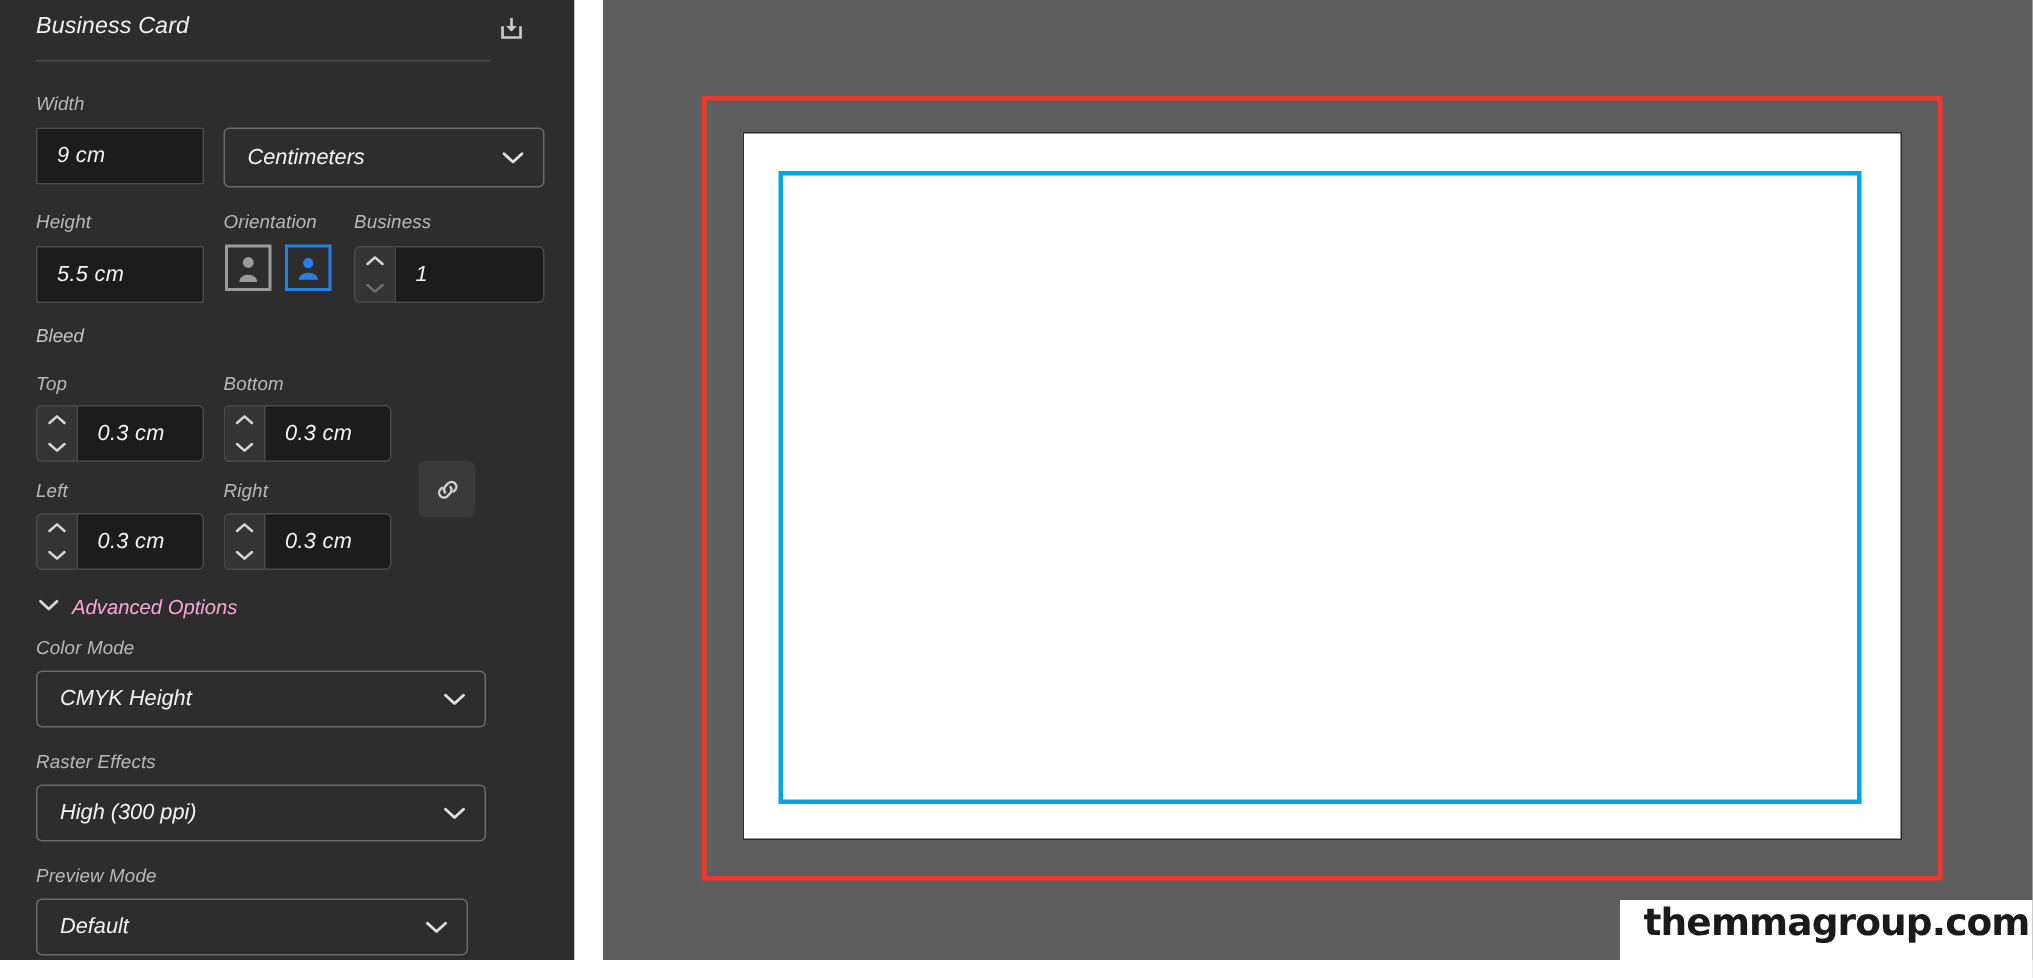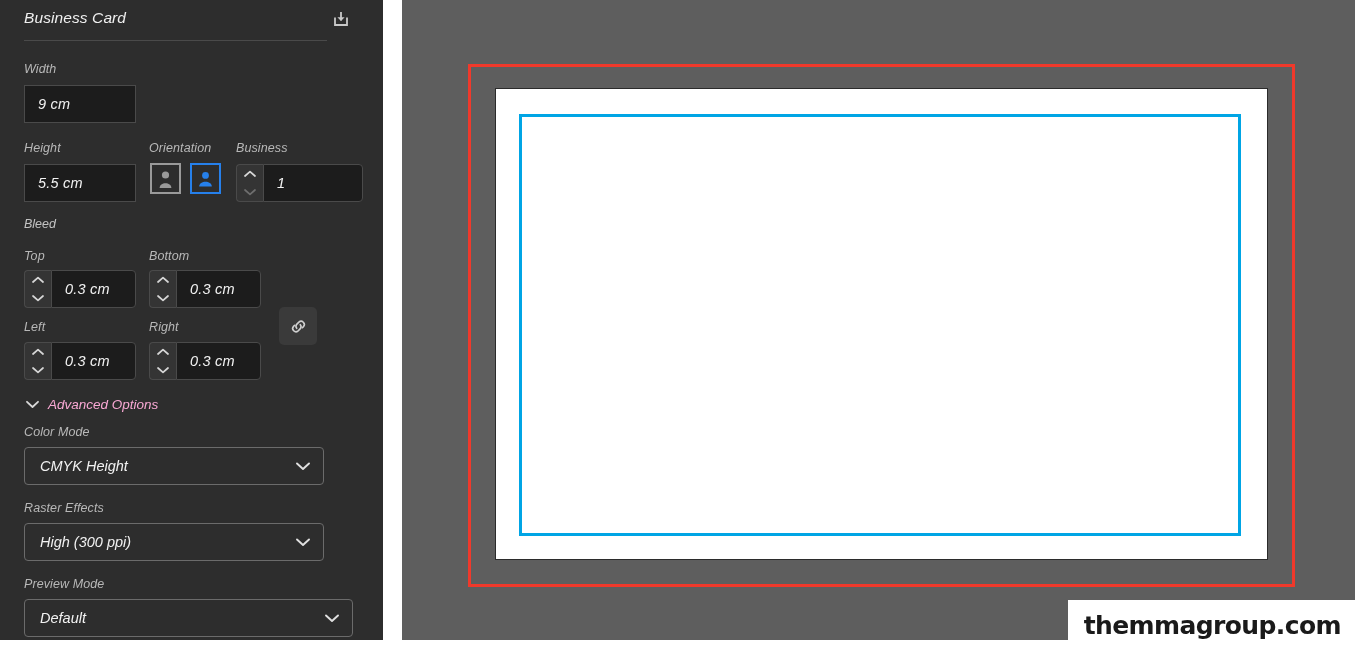--- a/index.html
+++ b/index.html
@@ -258,22 +258,22 @@
   }
 
   
   #watermark {
     position: absolute;
     right: 0;
     bottom: 12px;
     height: 40px;
     background: #ffffff;
     display: flex;
-    align-items: flex-end;
-    padding: 0 14px 0 16px;
+    align-items: flex-start;
+    padding: 0 2px 0 16px;
     box-sizing: border-box;
   }
   #watermark .wm-text {
     font-family: "DejaVu Sans", sans-serif;
     font-size: 25px;
     font-weight: bold;
     color: #1a1a1a;
     letter-spacing: -0.6px;
     white-space: nowrap;
   }
@@ -313,20 +313,28 @@
           <path d="M6.4 8.3 L10 12 L13.6 8.3 Z" fill="#c9c9c9"></path>
         </svg>
       </div>
     </div>
     <div class="panel-divider"></div>
 
     <div class="field-label" style="left:24px; top:62px;">Width</div>
     <div class="input-box" style="left:24px; top:85px; width:112px; height:38px;">
       <span class="val">9 cm</span>
     </div>
+    <div class="select-box" style="left:149px; top:85px; width:214px; height:40px;">
+      <span class="val">Centimeters</span>
+      <span class="chev">
+        <svg width="14" height="9" viewBox="0 0 14 9">
+            <path d="M1 1.5 L7 7 L13 1.5" fill="none" stroke="#e0e0e0" stroke-width="1.9" stroke-linecap="round" stroke-linejoin="round"></path>
+          </svg>
+      </span>
+    </div>
 
     <div class="field-label" style="left:24px; top:141px;">Height</div>
     <div class="input-box" style="left:24px; top:164px; width:112px; height:38px;">
       <span class="val">5.5 cm</span>
     </div>
 
     <div class="field-label" style="left:149px; top:141px;">Orientation</div>
     <div class="orient-btn" style="left:150px; top:163px;">
       <svg width="17" height="21" viewBox="0 0 17 21" aria-hidden="true">
         <circle cx="8.5" cy="7" r="3.6" fill="#9a9a9a"></circle>
@@ -467,21 +475,21 @@
     <div class="select-box" style="left:24px; top:523px; width:300px; height:38px;">
       <span class="val">High (300 ppi)</span>
       <span class="chev">
         <svg width="14" height="9" viewBox="0 0 14 9">
             <path d="M1 1.5 L7 7 L13 1.5" fill="none" stroke="#e0e0e0" stroke-width="1.9" stroke-linecap="round" stroke-linejoin="round"></path>
           </svg>
       </span>
     </div>
 
     <div class="field-label" style="left:24px; top:577px;">Preview Mode</div>
-    <div class="select-box" style="left:24px; top:599px; width:329px; height:38px;">
+    <div class="select-box" style="left:24px; top:599px; width:288px; height:38px;">
       <span class="val">Default</span>
       <span class="chev">
         <svg width="14" height="9" viewBox="0 0 14 9">
             <path d="M1 1.5 L7 7 L13 1.5" fill="none" stroke="#e0e0e0" stroke-width="1.9" stroke-linecap="round" stroke-linejoin="round"></path>
           </svg>
       </span>
     </div>
 
   </div>
 

